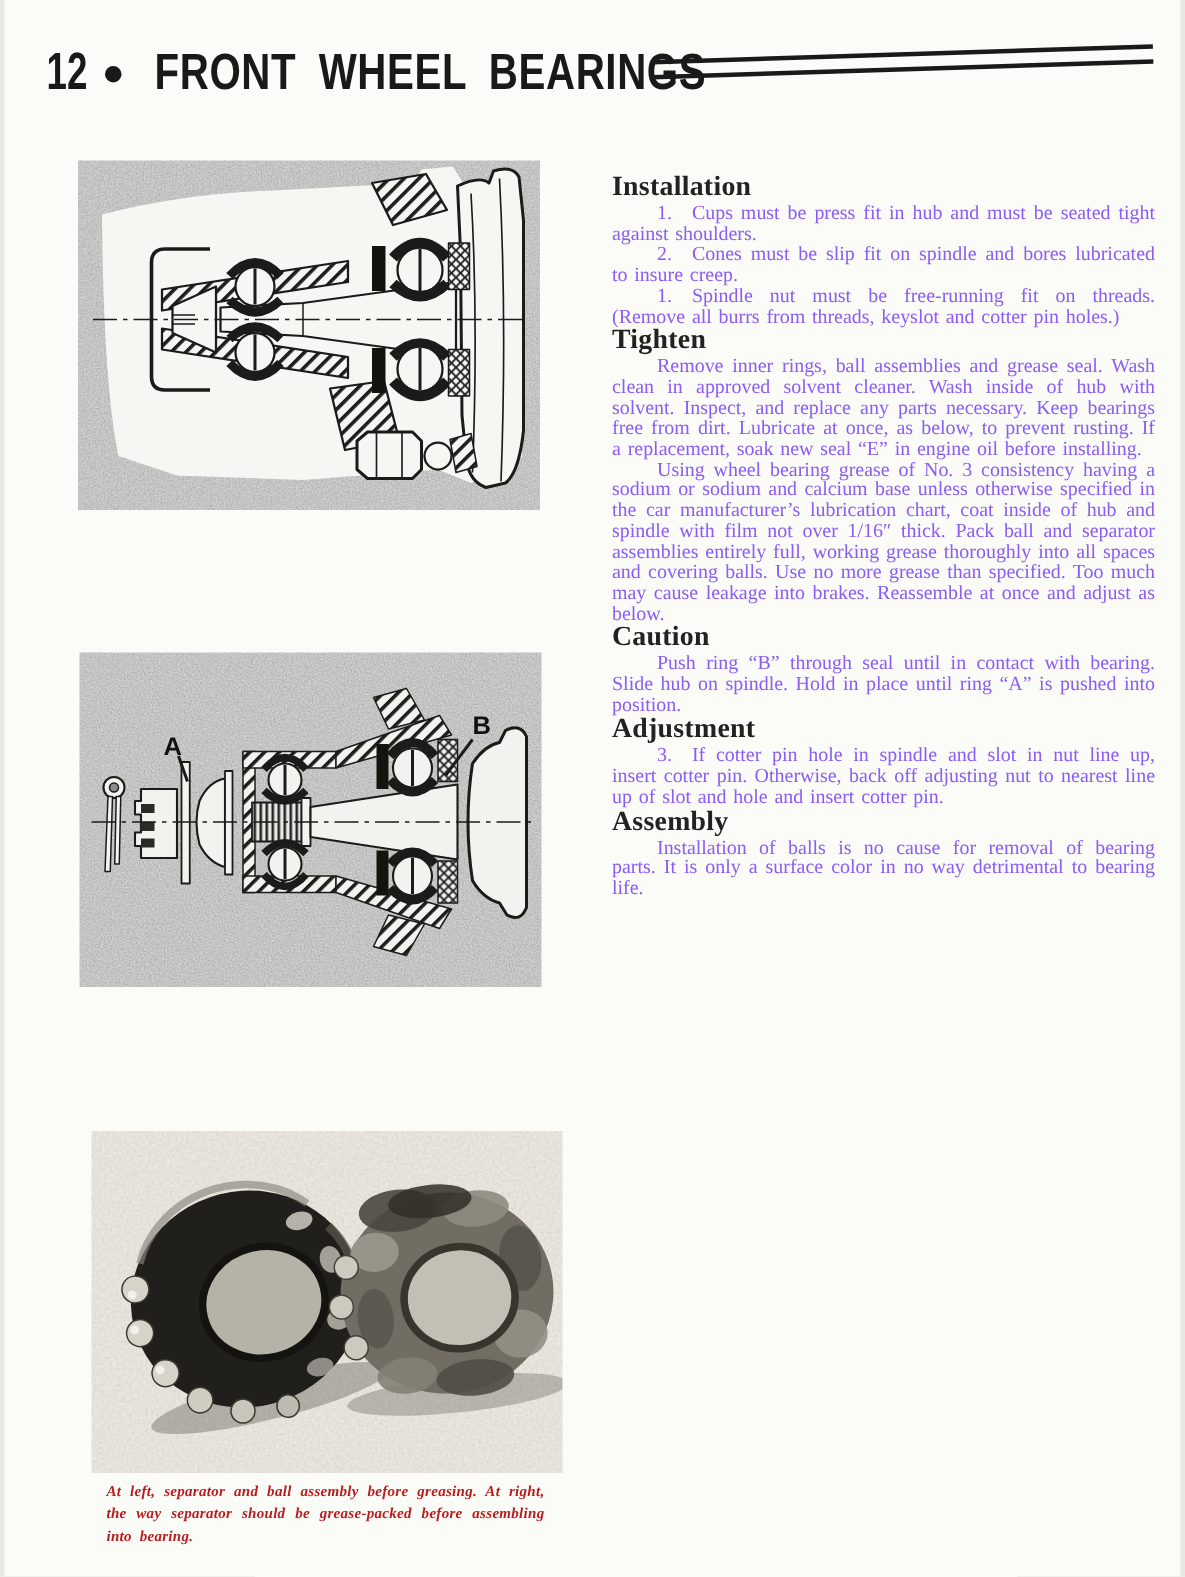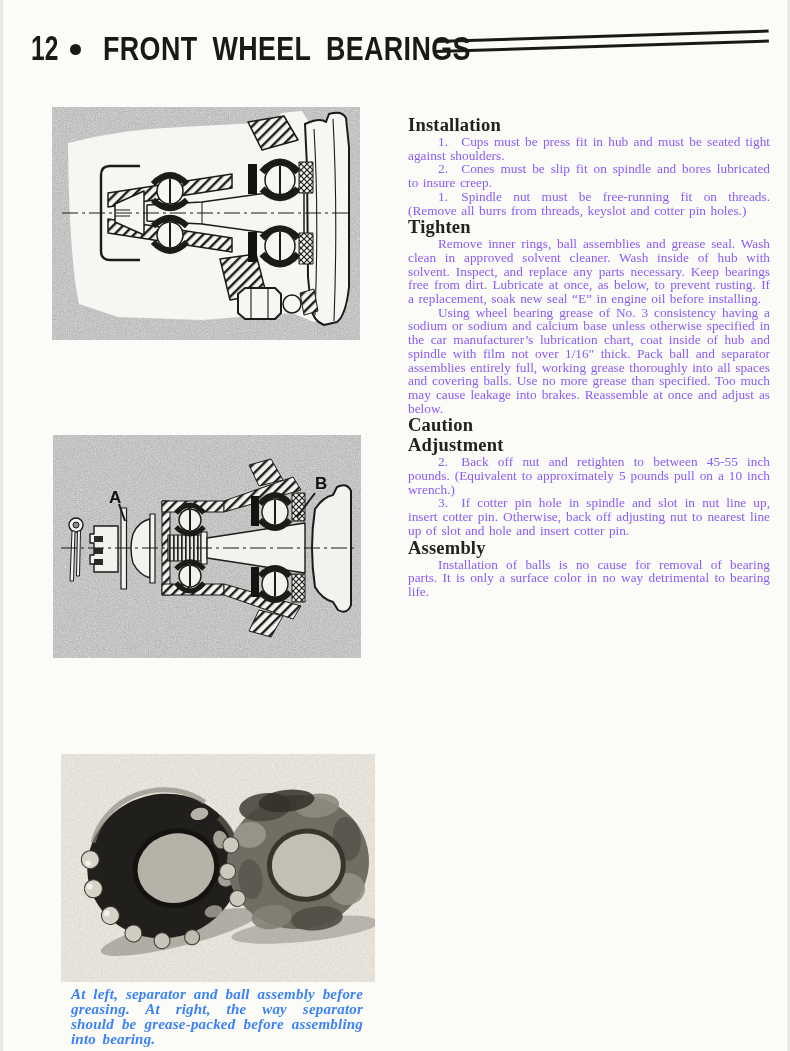--- a/index.html
+++ b/index.html
@@ -23,22 +23,22 @@
   }
   .rule-lines{position:absolute;left:432px;top:40px;width:334px;transform:rotate(-1.8deg);transform-origin:left center;}
   .rule{height:3.2px;background:#1a1a18;margin-bottom:6.5px;}
   
   .fig1{position:absolute;left:49px;top:107px;}
   .fig2{position:absolute;left:50px;top:435px;}
   .fig3{position:absolute;left:58px;top:754px;}
   .fig1 svg,.fig2 svg,.fig3 svg{display:block;}
   .photo-caption{
     position:absolute;left:68px;top:987px;width:292px;
-    font-weight:700;font-style:italic;font-size:15px;line-height:15px;
-    text-align:justify;letter-spacing:.2px;word-spacing:2.5px;color:#3b82f6;
+    font-weight:700;font-style:italic;font-size:10px;line-height:15px;
+    text-align:justify;letter-spacing:.2px;word-spacing:2.5px;color:#b91c1c;
   }
   
   .rcol{position:absolute;left:405px;top:115px;width:362px;}
   .rcol h2{margin:0;font-size:18.5px;line-height:20px;font-weight:700;letter-spacing:.2px;color:#232220;}
   .rcol p{margin:0;font-size:13.3px;line-height:13.7px;text-align:justify;text-indent:30px;word-spacing:1.2px;color:#8b5cf6;}
   .mt6{margin-top:6px}.mt11{margin-top:11px}.mt12{margin-top:12px}.mt13{margin-top:13px}
   .mt30{margin-top:30px}.mt42{margin-top:42px}.mt44{margin-top:44px}
 </style>
 </head>
 <body>
@@ -318,22 +318,22 @@
     <p class="mt6">1.  Cups must be press fit in hub and must be seated tight against shoulders.</p>
     <p class="mt13">2.  Cones must be slip fit on spindle and bores lubricated to insure creep.</p>
     <p class="mt12">1.  Spindle nut must be free-running fit on threads. (Remove all burrs from threads, keyslot and cotter pin holes.)</p>
 
     <h2 class="mt44">Tighten</h2>
     <p class="mt6">Remove inner rings, ball assemblies and grease seal. Wash clean in approved solvent cleaner. Wash inside of hub with solvent. Inspect, and replace any parts necessary. Keep bearings free from dirt. Lubricate at once, as below, to prevent rusting. If a replacement, soak new seal “E” in engine oil before installing.</p>
 
     <p class="mt6">Using wheel bearing grease of No. 3 consistency having a sodium or sodium and calcium base unless otherwise specified in the car manufacturer’s lubrication chart, coat inside of hub and spindle with film not over 1/16″ thick. Pack ball and separator assemblies entirely full, working grease thoroughly into all spaces and covering balls. Use no more grease than specified. Too much may cause leakage into brakes. Reassemble at once and adjust as below.</p>
 
     <h2 class="mt30">Caution</h2>
+    <p class="mt6">Push ring “B” through seal until in contact with bearing. Slide hub on spindle. Hold in place until ring “A” is pushed into position.</p>
 
     <h2 class="mt42">Adjustment</h2>
-    <p class="mt11">2.  Back off nut and retighten to between 45-55 inch pounds. (Equivalent to approximately 5 pounds pull on a 10 inch wrench.)</p>
     <p class="mt11">3.  If cotter pin hole in spindle and slot in nut line up, insert cotter pin. Otherwise, back off adjusting nut to nearest line up of slot and hole and insert cotter pin.</p>
 
     <h2 class="mt44">Assembly</h2>
     <p class="mt6">Installation of balls is no cause for removal of bearing parts. It is only a surface color in no way detrimental to bearing life.</p>
   </div>
 
 </div>
 
 </body></html>

